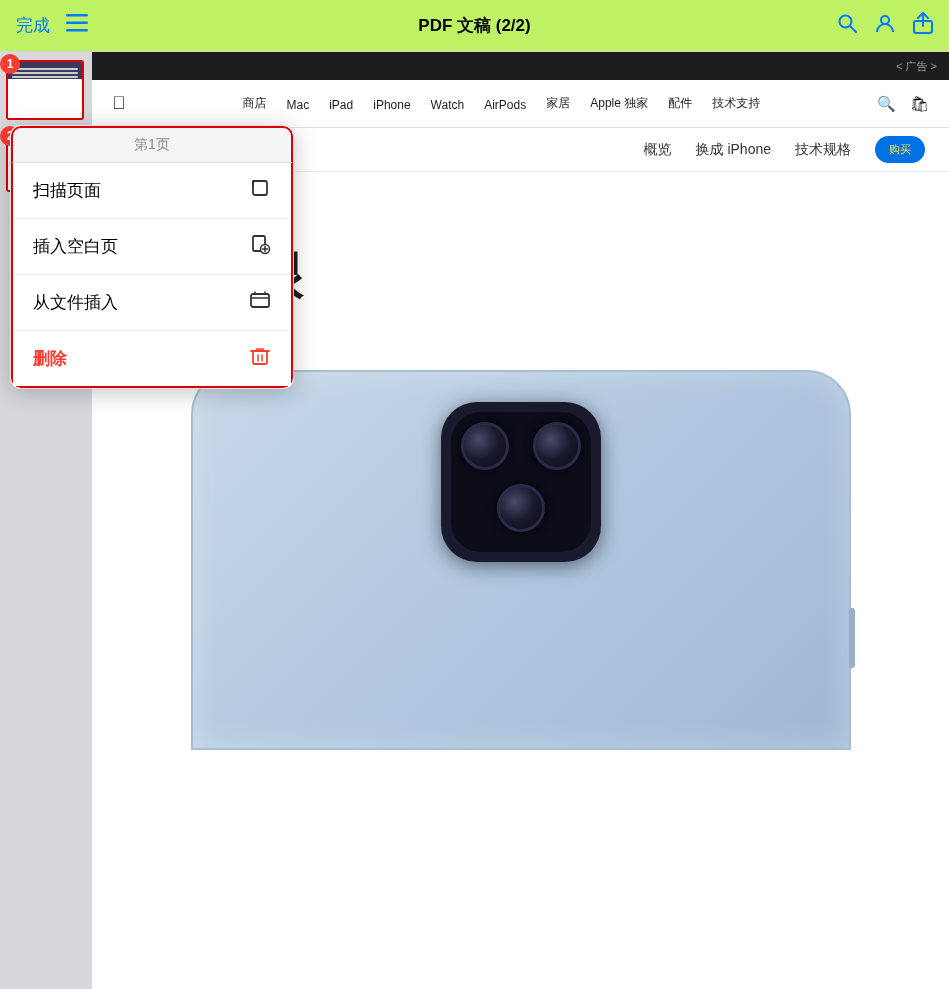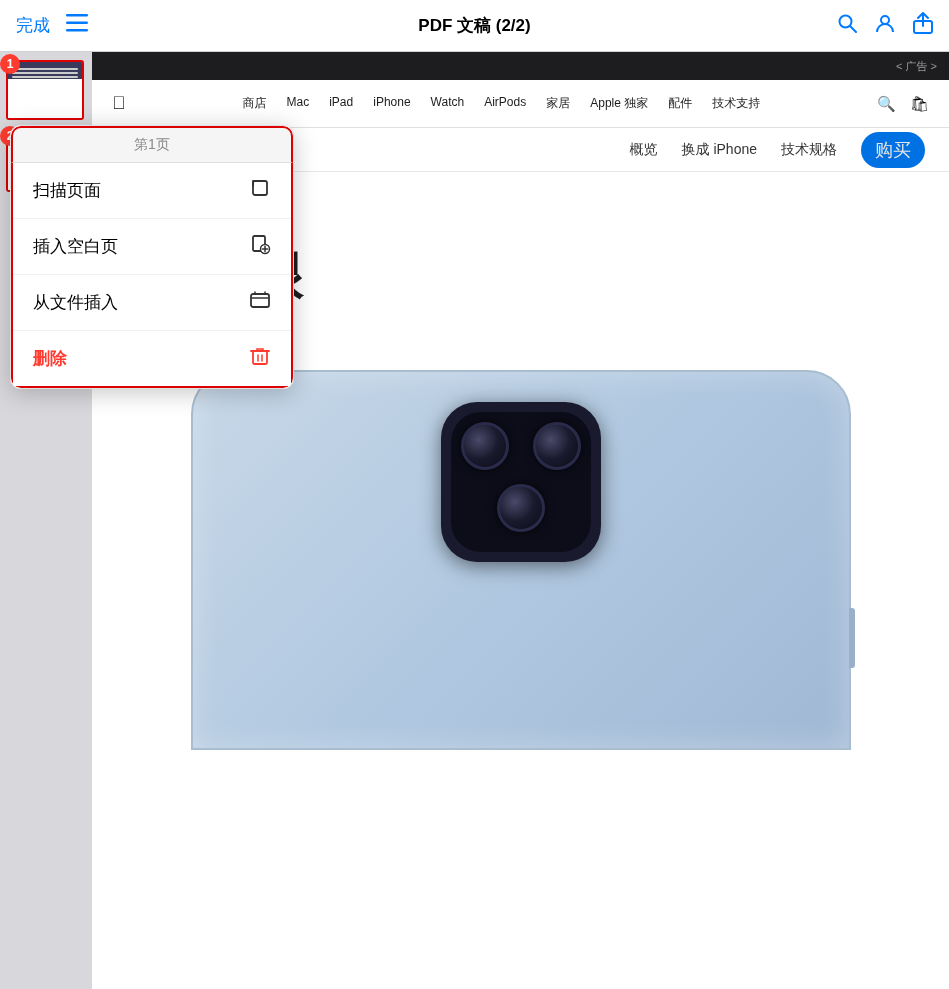--- a/index.html
+++ b/index.html
@@ -1,21 +1,21 @@
 <!DOCTYPE html>
 <html><head>
   <meta charset="utf-8">
   <style>
     * { margin: 0; padding: 0; box-sizing: border-box; }
     body { width: 949px; height: 989px; font-family: -apple-system, 'PingFang SC', 'Helvetica Neue', sans-serif; background: #e5e5e5; overflow: hidden; position: relative; }
 
     
     .toolbar {
       height: 52px;
-      background: #ffffff;
+      background: #bef264;
       border-bottom: 1px solid #d1d1d6;
       display: flex;
       align-items: center;
       justify-content: space-between;
       padding: 0 16px;
       position: relative;
       z-index: 100;
     }
     .toolbar-left { display: flex; align-items: center; gap: 16px; }
     .toolbar-title { font-size: 17px; font-weight: 600; color: #000; position: absolute; left: 50%; transform: translateX(-50%); }
@@ -206,40 +206,40 @@
     .apple-nav {
       background: rgba(255,255,255,0.85);
       backdrop-filter: blur(10px);
       height: 48px;
       display: flex;
       align-items: center;
       justify-content: space-between;
       padding: 0 20px;
       border-bottom: 1px solid #e0e0e0;
     }
-    .apple-nav-items { display: flex; align-items: flex-start; gap: 20px; }
+    .apple-nav-items { display: flex; align-items: flex-end; gap: 20px; }
     .apple-nav-item { font-size: 12px; color: #1d1d1f; cursor: pointer; }
     .apple-logo { font-size: 18px; color: #1d1d1f; }
     .apple-nav-icons { display: flex; align-items: center; gap: 14px; }
 
     
     .sub-nav {
       height: 44px;
       display: flex;
       align-items: center;
       justify-content: flex-end;
       gap: 24px;
       padding: 0 24px;
       border-bottom: 1px solid #e8e8e8;
     }
     .sub-nav-item { font-size: 14px; color: #333; cursor: pointer; }
     .sub-nav-btn {
       background: #0071e3;
-      color: #e5e5e5;
-      font-size: 18px;
+      color: #fde047;
+      font-size: 11px;
       padding: 6px 14px;
       border-radius: 20px;
       border: none;
       cursor: pointer;
     }
 
     
     .iphone-content {
       padding: 40px 60px 20px 60px;
       background: #fff;

